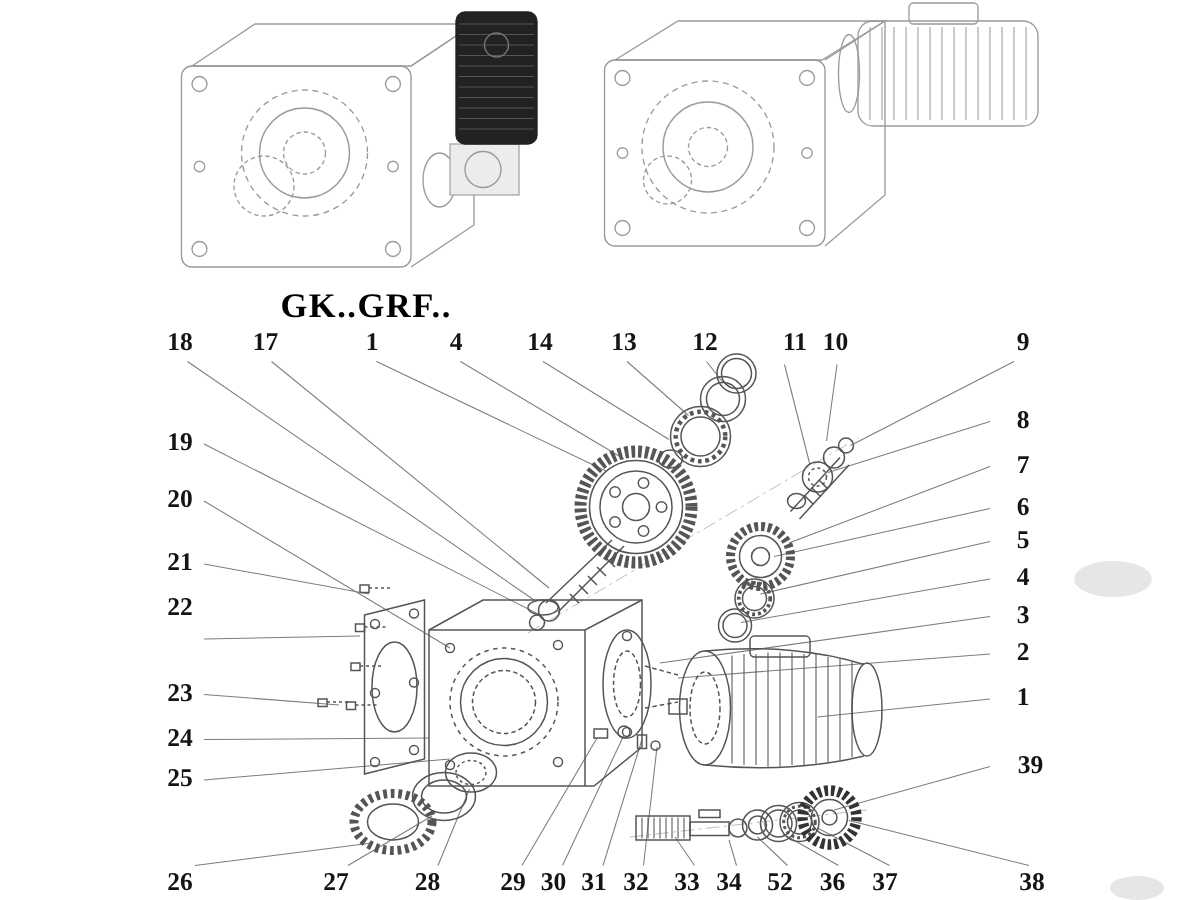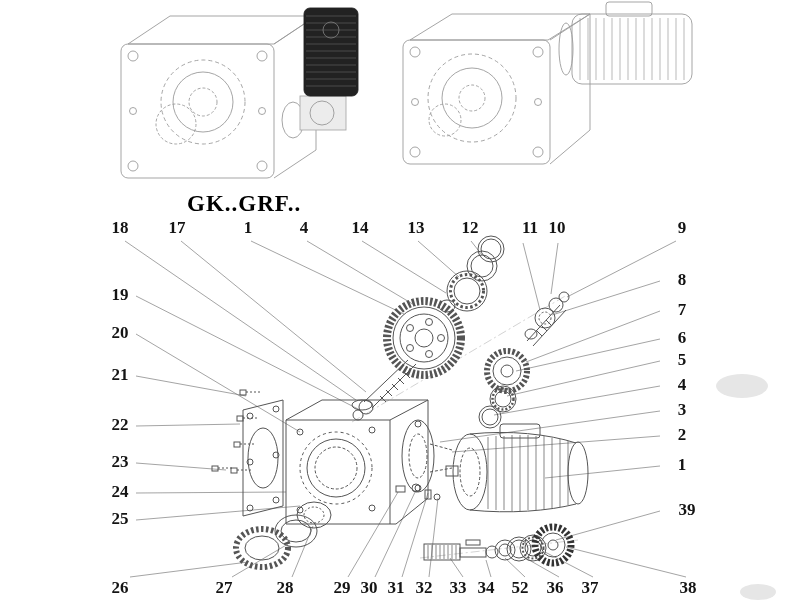--- a/index.html
+++ b/index.html
@@ -286,21 +286,21 @@
   <div class="callout" style="left:665px; top:351px;">5</div>
   <div class="callout" style="left:665px; top:376px;">4</div>
   <div class="callout" style="left:665px; top:401px;">3</div>
   <div class="callout" style="left:665px; top:426px;">2</div>
   <div class="callout" style="left:665px; top:456px;">1</div>
   <div class="callout" style="left:670px; top:501px;">39</div>
 
   <div class="callout" style="left:103px; top:286px;">19</div>
   <div class="callout" style="left:103px; top:324px;">20</div>
   <div class="callout" style="left:103px; top:366px;">21</div>
-  <div class="callout" style="left:103px; top:416px;">22</div>
+  <div class="callout" style="left:103px; top:396px;">22</div>
   <div class="callout" style="left:103px; top:453px;">23</div>
   <div class="callout" style="left:103px; top:483px;">24</div>
   <div class="callout" style="left:103px; top:510px;">25</div>
 
   <div class="callout" style="left:103px; top:579px;">26</div>
   <div class="callout" style="left:207px; top:579px;">27</div>
   <div class="callout" style="left:268px; top:579px;">28</div>
   <div class="callout" style="left:325px; top:579px;">29</div>
   <div class="callout" style="left:352px; top:579px;">30</div>
   <div class="callout" style="left:379px; top:579px;">31</div>

